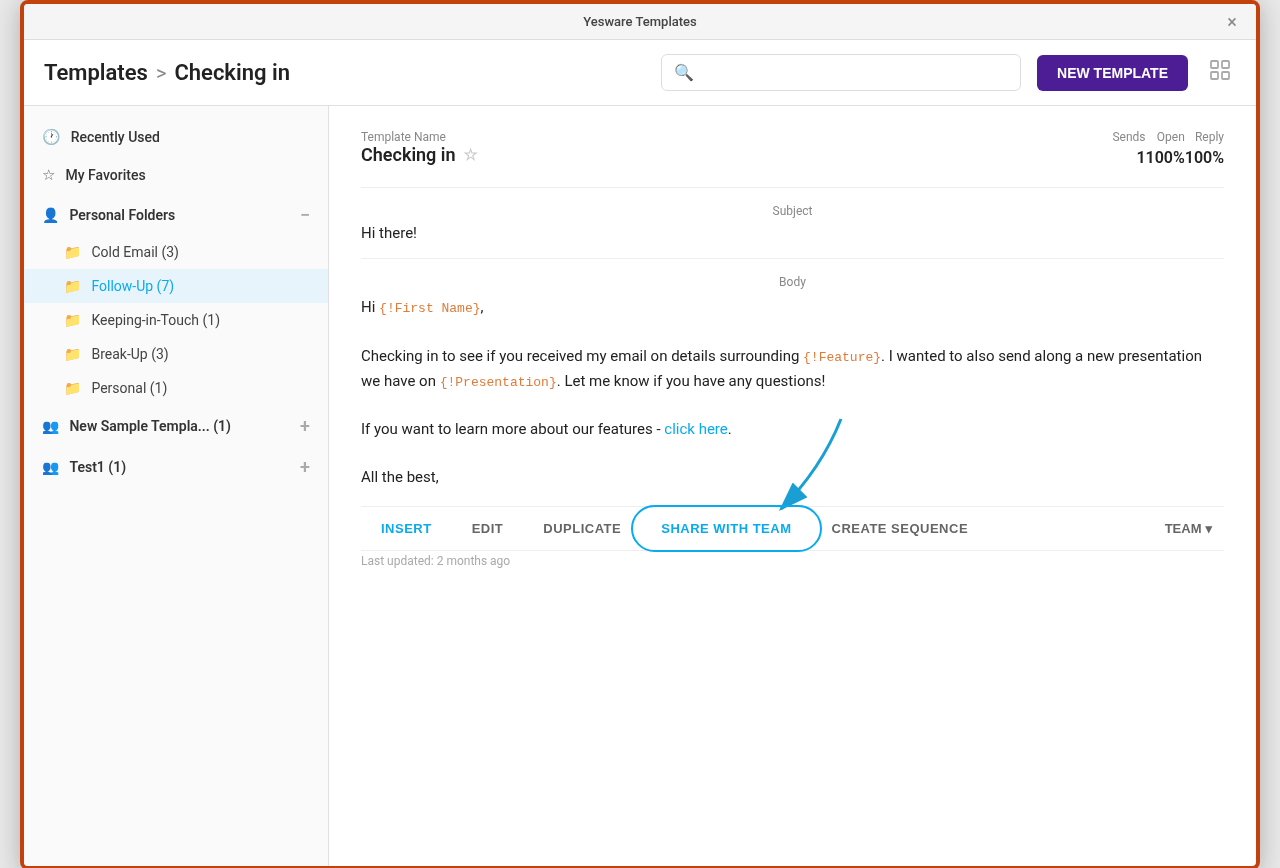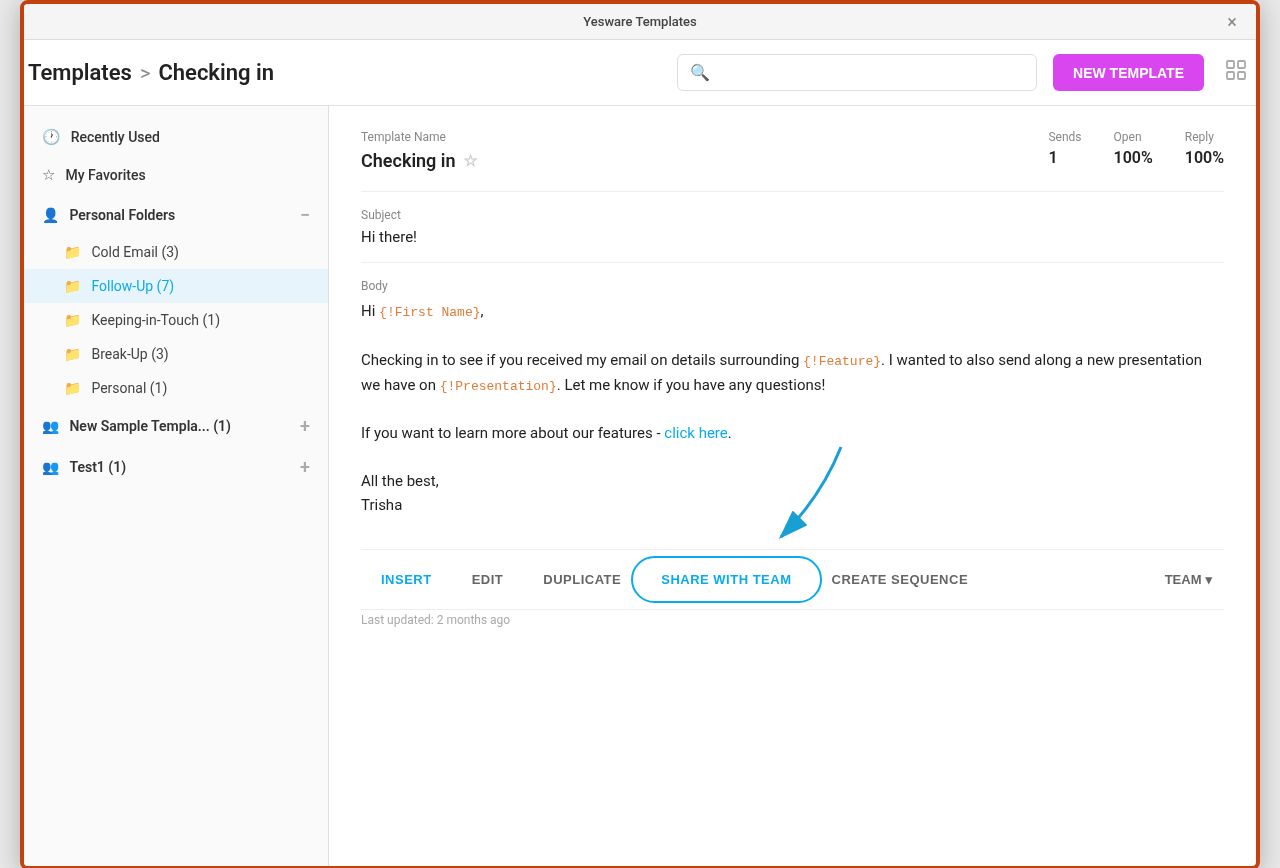--- a/index.html
+++ b/index.html
@@ -45,21 +45,22 @@
       color: #888;
       font-size: 18px;
       display: flex;
       align-items: center;
       justify-content: center;
     }
     .header {
       background: #fff;
       border-bottom: 1px solid #e0e0e0;
       display: flex;
-      padding: 14px 4px;
+      align-items: center;
+      padding: 14px 20px;
       gap: 16px;
     }
     .breadcrumb {
       display: flex;
       align-items: center;
       gap: 8px;
       flex: 1;
     }
     .breadcrumb-templates {
       font-size: 22px;
@@ -88,21 +89,21 @@
     .search-icon { color: #aaa; font-size: 16px; }
     .search-input {
       border: none;
       outline: none;
       font-size: 14px;
       color: #888;
       width: 100%;
       background: transparent;
     }
     .new-template-btn {
-      background: #d946ef;
+      background: #4c1d95;
       color: #fff;
       border: none;
       border-radius: 6px;
       padding: 10px 20px;
       font-size: 14px;
       font-weight: 600;
       cursor: pointer;
       white-space: nowrap;
     }
     .settings-icon-btn {
@@ -171,65 +172,64 @@
     .template-header {
       display: flex;
       align-items: flex-start;
       justify-content: space-between;
       margin-bottom: 20px;
     }
     .template-name-section {}
     .template-name-label {
       font-size: 12px;
       color: #888;
-      margin-bottom: 6px;
     }
     .template-name-value {
       display: flex;
       align-items: center;
       gap: 8px;
       font-size: 18px;
       font-weight: 600;
       color: #222;
     }
     .star-icon { color: #ccc; font-size: 16px; cursor: pointer; }
     .stats {
       display: flex;
-      gap: 32px;
-      text-align: left;
+      text-align: right;
     }
     .stat-label { font-size: 12px; color: #888; }
     .stat-value { font-size: 16px; font-weight: 600; color: #222; margin-top: 4px; }
     .divider { border: none; border-top: 1px solid #eee; margin: 16px 0; }
     .field-label {
       font-size: 12px;
       color: #888;
       margin-bottom: 6px;
+      text-align: center;
     }
     .field-value {
       font-size: 15px;
       color: #222;
       margin-bottom: 16px;
     }
     .body-section { }
     .body-text { font-size: 15px; color: #222; line-height: 1.6; }
     .body-text .placeholder {
       font-family: 'Courier New', monospace;
       font-size: 13px;
       color: #e07b39;
     }
     .body-text a { color: #0aabee; text-decoration: none; }
     .action-bar {
       display: flex;
       align-items: center;
-      padding: 14px 0;
+      padding: 6px 0;
       border-top: 1px solid #eee;
       border-bottom: 1px solid #eee;
       gap: 0;
-      margin-top: 32px;
+      margin-top: 17px;
       position: relative;
     }
     .action-btn {
       padding: 8px 20px;
       font-size: 13px;
       font-weight: 600;
       color: #0aabee;
       cursor: pointer;
       background: none;
       border: none;
@@ -389,21 +389,20 @@
       <div class="body-section">
         <div class="field-label">Body</div>
         <div class="body-text">
           <p>Hi <span class="placeholder">{!First Name}</span>,</p>
           <br>
           <p>Checking in to see if you received my email on details surrounding <span class="placeholder">{!Feature}</span>. I wanted to also send along a new presentation we have on <span class="placeholder">{!Presentation}</span>. Let me know if you have any questions!</p>
           <br>
           <p>If you want to learn more about our features - <a href="#">click here</a>.</p>
           <br>
           <p>All the best,</p>
-          <p>Trisha</p>
         </div>
       </div>
 
       <div style="position:relative; height:0;">
         <svg style="position:absolute; top:-80px; left:340px; width:200px; height:130px; overflow:visible; pointer-events:none;">
           <defs>
             <marker id="arrowhead" markerWidth="10" markerHeight="7" refX="9" refY="3.5" orient="auto">
               <polygon points="0 0, 10 3.5, 0 7" fill="#1a9fd4"></polygon>
             </marker>
           </defs>

